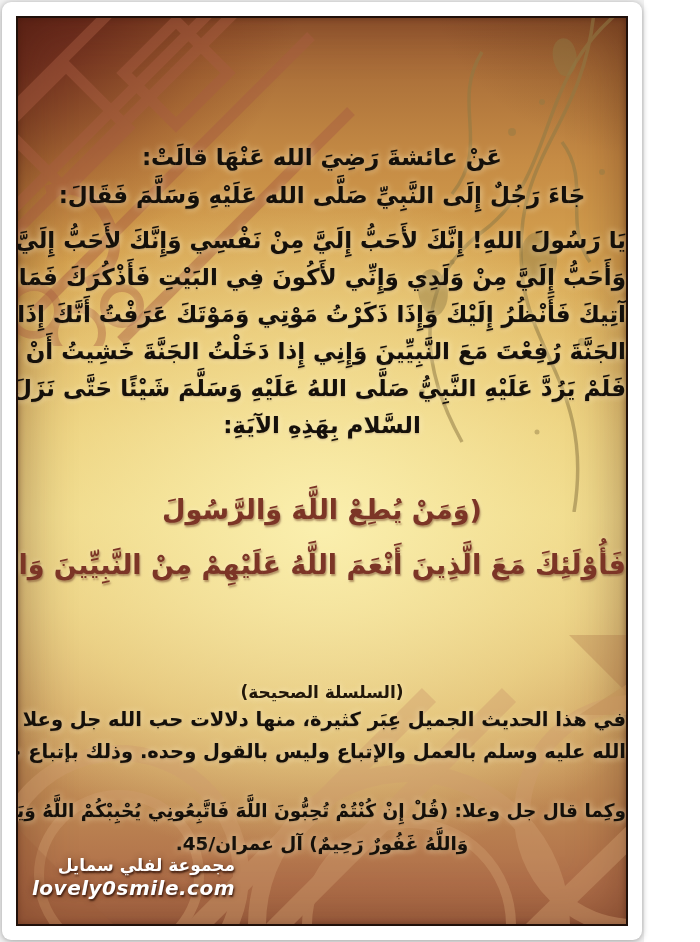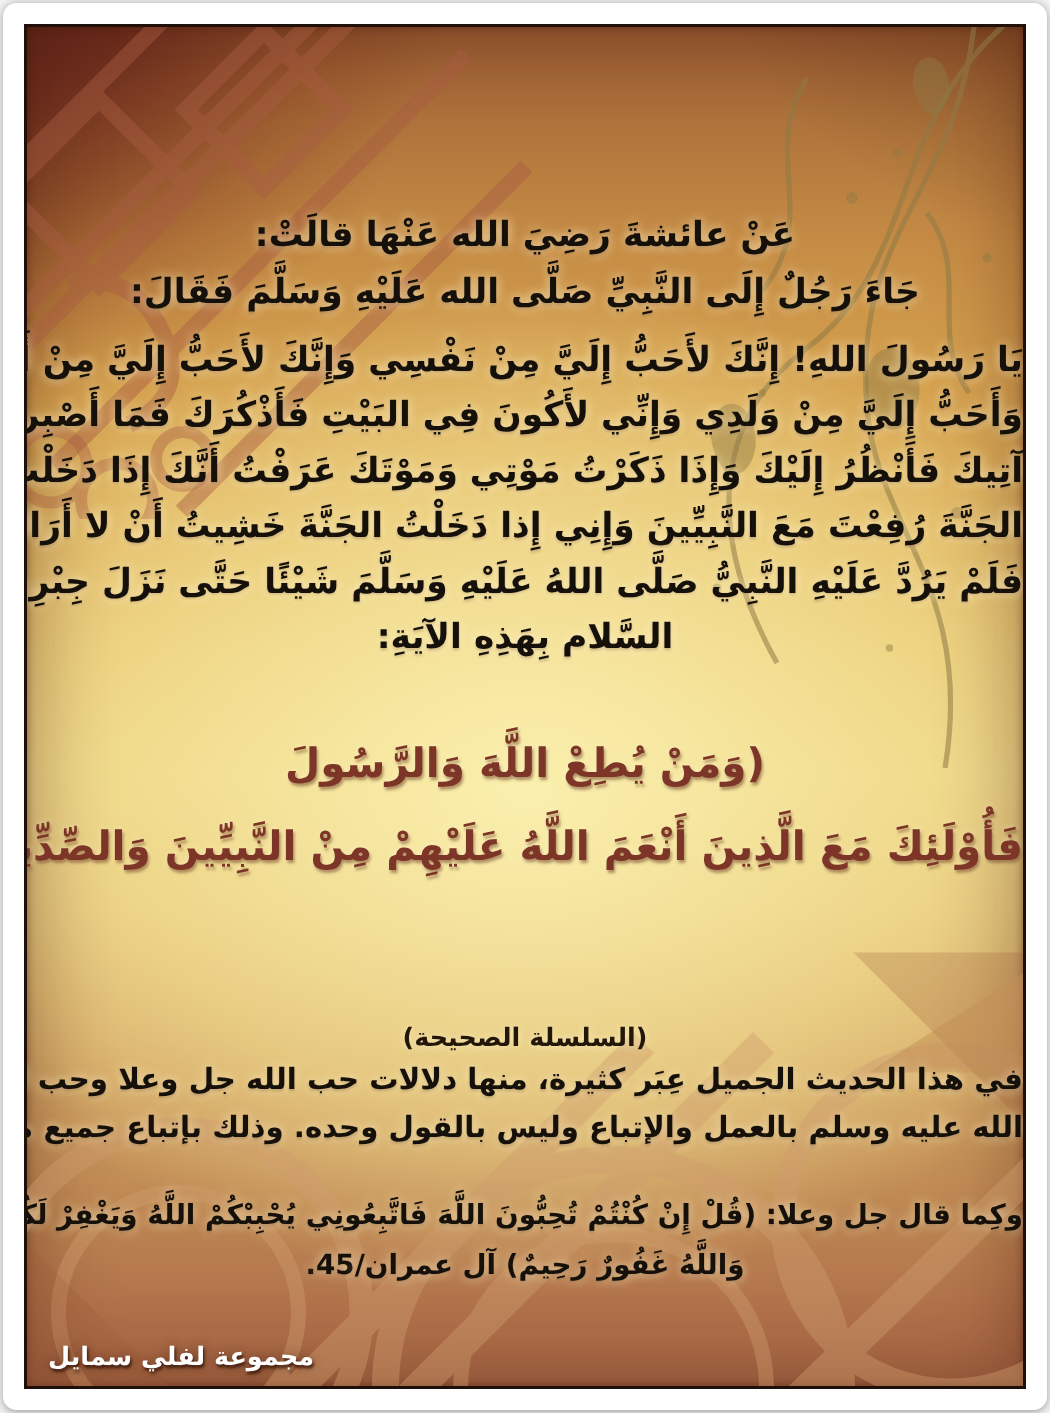--- a/index.html
+++ b/index.html
@@ -1,20 +1,20 @@
 <!DOCTYPE html>
 <html lang="ar"><head>
 <meta charset="utf-8">
 <style>
   html,body{margin:0;padding:0;}
   body{
     width:700px;height:942px;background:#ffffff;overflow:hidden;
     font-family:"DejaVu Sans",sans-serif;
   }
-  .stage{position:relative;width:700px;height:942px;background:#f2f2f2;}
+  .stage{position:relative;width:644px;height:942px;background:#f2f2f2;}
   .frame{
     position:absolute;inset:2px;background:#ffffff;border-radius:9px;
     box-shadow:0 1px 6px rgba(0,0,0,0.35);
   }
   .canvas{
     position:absolute;inset:14px;border:2px solid #20100a;overflow:hidden;
     background:
       radial-gradient(ellipse 430px 400px at -8% -6%, rgba(82,26,20,0.96) 0%, rgba(100,35,25,0.82) 30%, rgba(130,60,30,0.35) 60%, rgba(0,0,0,0) 78%),
       radial-gradient(ellipse 330px 300px at 104% -8%, rgba(105,60,25,0.50) 0%, rgba(0,0,0,0) 70%),
       radial-gradient(ellipse 540px 430px at 50% 56%, rgba(252,242,178,0.92) 0%, rgba(246,228,150,0.55) 50%, rgba(0,0,0,0) 78%),
@@ -34,21 +34,21 @@
     text-shadow:0 0 7px rgba(255,242,200,0.9),0 1px 2px rgba(90,50,20,0.35);}
   .verse{top:464px;font-size:27px;line-height:55px;color:#7c3526;
     text-shadow:1px 2px 2px rgba(105,55,25,0.5),0 0 5px rgba(255,246,210,0.55);}
   .source{top:664px;font-size:17px;color:#221709;
     text-shadow:0 0 6px rgba(255,242,200,0.8);}
   .commentary{top:686px;font-size:19.5px;line-height:31.5px;color:#15100a;
     text-shadow:0 0 7px rgba(255,242,200,0.85),0 1px 2px rgba(90,50,20,0.35);}
   .quote{top:776px;font-size:18.5px;line-height:33px;color:#15100a;
     text-shadow:0 0 7px rgba(255,242,200,0.85),0 1px 2px rgba(90,50,20,0.35);}
   .watermark{
-    position:absolute;left:14px;bottom:8px;text-align:right;color:#ffffff;
+    position:absolute;left:14px;bottom:24px;text-align:right;color:#ffffff;
     text-shadow:1px 2px 2px rgba(60,25,12,0.9),0 0 7px rgba(60,25,12,0.45);
   }
   .wm-ar{font-size:17px;font-weight:bold;direction:rtl;line-height:22px;}
   .wm-domain{font-size:20px;font-weight:bold;font-style:italic;line-height:24px;letter-spacing:0.5px;}
 </style>
 </head>
 <body>
 
 <div class="stage">
   <div class="frame">
@@ -140,17 +140,18 @@
         <div class="line">الله عليه وسلم بالعمل والإتباع وليس بالقول وحده. وذلك بإتباع جميع ما أمر الله</div>
       </div>
 
       <div class="txt quote">
         <div class="line">وكِما قال جل وعلا: (قُلْ إِنْ كُنْتُمْ تُحِبُّونَ اللَّهَ فَاتَّبِعُونِي يُحْبِبْكُمْ اللَّهُ وَيَغْفِرْ لَكُمْ ذُنُوبَكُمْ</div>
         <div class="line">وَاللَّهُ غَفُورٌ رَحِيمٌ) آل عمران/45.</div>
       </div>
 
       <div class="watermark">
         <div class="wm-ar">مجموعة لفلي سمايل</div>
+        <div class="wm-domain">lovely0smile.com</div>
       </div>
 
     </div>
   </div>
 </div>
 
 </body></html>

